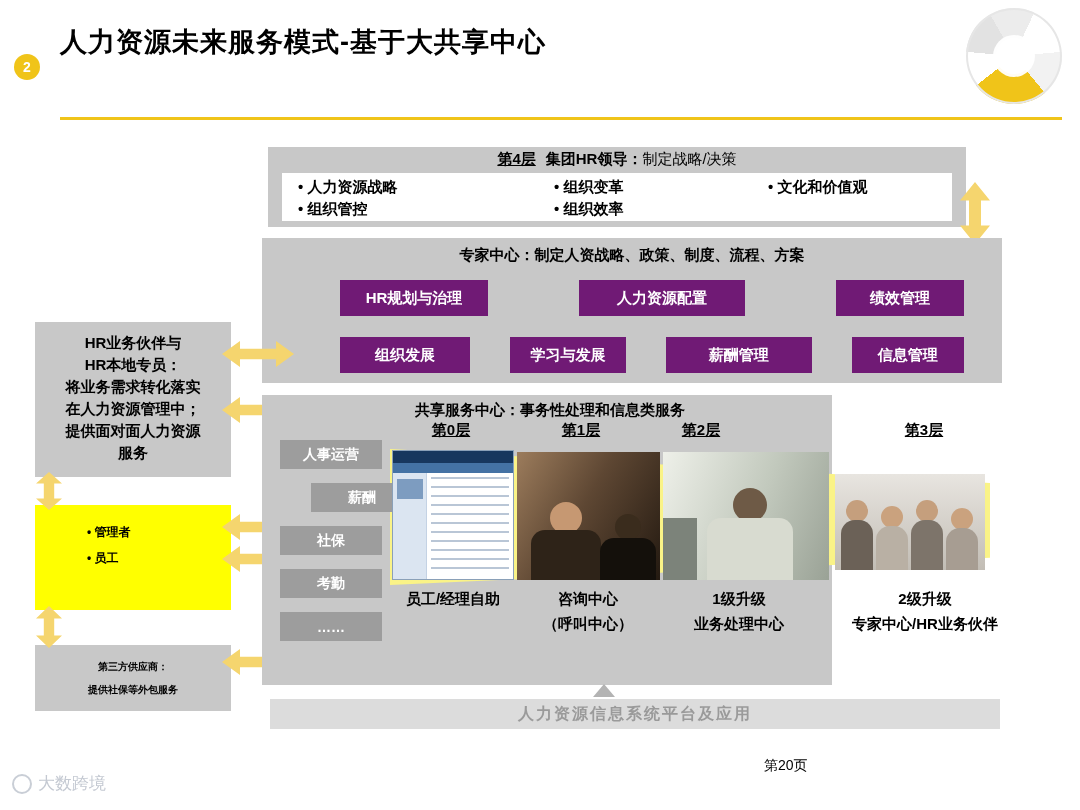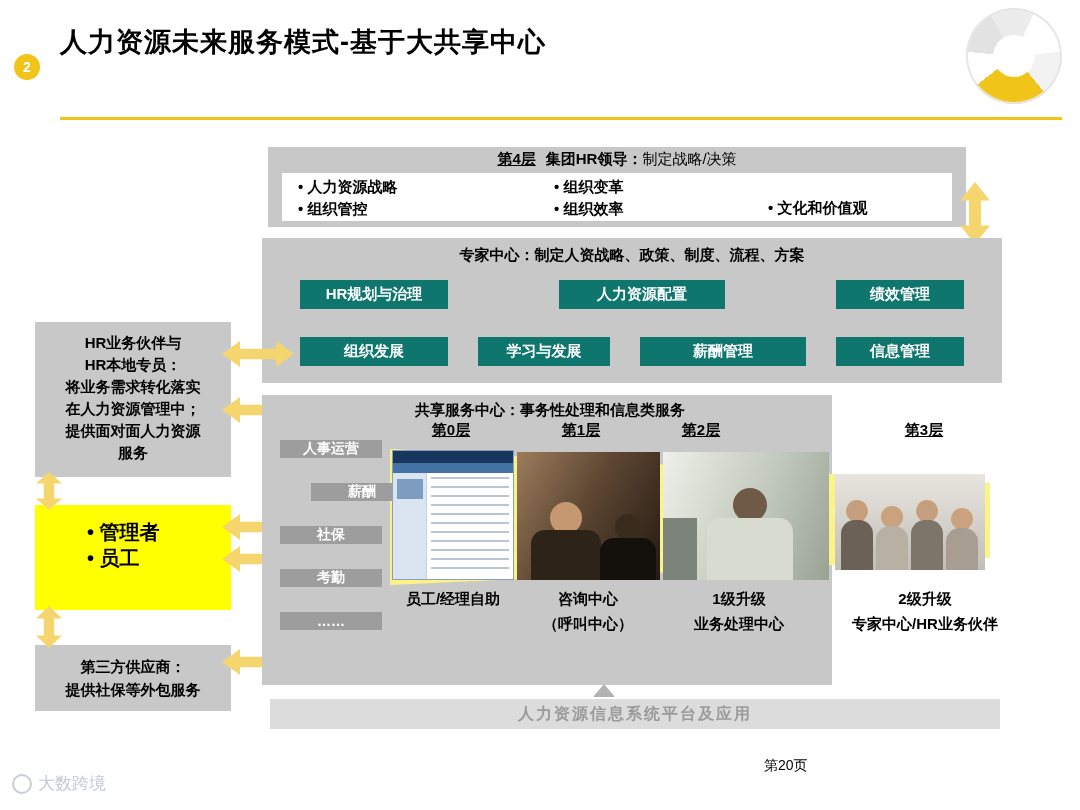--- a/index.html
+++ b/index.html
@@ -34,44 +34,44 @@
   .l4-panel { position:absolute; left:14px; top:26px; width:670px; height:48px; background:#fff; }
   .l4-col { position:absolute; top:3px; }
   .bullet { font-weight:bold; font-size:15px; line-height:22px; white-space:nowrap; }
   .bullet::before { content:"• "; }
 
   
   .exp-box { left:262px; top:238px; width:740px; height:145px; }
   .exp-header { position:absolute; left:0; right:0; top:8px; text-align:center;
     font-size:15px; font-weight:bold; }
   .btn-row { position:absolute; left:38px; right:38px; display:flex; justify-content:space-between; }
-  .gbtn { height:29px; background:#0f766e; color:#fff; font-weight:bold; font-size:15px;
-    display:flex; align-items:center; justify-content:center; white-space:nowrap; }
+  .gbtn { height:36px; background:#701a75; color:#fff; font-weight:bold; font-size:15px;
+    display:flex; align-items:center; justify-content:center; white-space:nowrap;margin-left:40px; }
 
   
   .hrbp-box  { left:35px; top:322px; width:196px; height:155px; text-align:center; padding-top:10px; }
   .hrbp-box .t { font-size:15px; font-weight:bold; line-height:22px; }
   .hrbp-body { width:146px; margin:0 auto; font-size:15px; font-weight:bold; line-height:22px; }
   .stake-box { left:35px; top:505px; width:196px; height:105px; background:#FFFF00; padding:14px 0 0 52px; }
-  .stake-box .bullet { font-size:20px; line-height:26px; }
+  .stake-box .bullet { font-size:12px; line-height:26px; }
   .vendor-box{ left:35px; top:645px; width:196px; height:66px; text-align:center; padding-top:10px; }
-  .vendor-box div { font-size:15px; font-weight:bold; line-height:23px; }
+  .vendor-box div { font-size:10px; font-weight:bold; line-height:23px; }
 
   
   .ha { position:absolute; width:72px; height:26px; background:#F5D56E;
     clip-path:polygon(0 50%,25% 0,25% 30%,75% 30%,75% 0,100% 50%,75% 100%,75% 70%,25% 70%,25% 100%); }
   .va { position:absolute; width:26px; height:40px; background:#F5D56E;
     clip-path:polygon(50% 0,100% 30%,70% 30%,70% 70%,100% 70%,50% 100%,0 70%,30% 70%,30% 30%,0 30%); }
 
   
   .ssc-bg { left:262px; top:395px; width:570px; height:290px; }
   .ssc-header { left:262px; top:401px; width:576px; text-align:center; font-size:15px; font-weight:bold; }
   .tier { position:absolute; top:421px; width:60px; text-align:center; font-size:15px;
     font-weight:bold; text-decoration:underline; }
-  .cbtn { position:absolute; left:280px; width:102px; height:18px; background:#9D9D9D; color:#fff;
+  .cbtn { position:absolute; left:280px; width:102px; height:29px; background:#9D9D9D; color:#fff;
     font-weight:bold; font-size:14px; display:flex; align-items:center; justify-content:center; }
   .funnel { left:390px; top:449px; width:600px; height:136px; background:#FAF387;
     clip-path:polygon(0 0,100% 25%,100% 80%,0 100%); }
   .tlabel { position:absolute; text-align:center; font-weight:bold; font-size:15px; line-height:25px; }
 
   
   .photo { position:absolute; overflow:hidden; }
   .portal { background:#fff; border:1px solid #8aa0b8; }
   .portal-top  { position:absolute; top:0; left:0; right:0; height:12px; background:#17375e; }
   .portal-nav  { position:absolute; top:12px; left:0; right:0; height:10px; background:#4472a4; }
@@ -113,21 +113,21 @@
   </div>
   <div class="l4-panel">
     <div class="l4-col" style="left:16px;">
       <div class="bullet">人力资源战略</div>
       <div class="bullet">组织管控</div>
     </div>
     <div class="l4-col" style="left:272px;">
       <div class="bullet">组织变革</div>
       <div class="bullet">组织效率</div>
     </div>
-    <div class="l4-col" style="left:486px;margin-top:21px;">
+    <div class="l4-col" style="left:486px;">
       <div class="bullet">文化和价值观</div>
     </div>
   </div>
 </div>
 
 <div class="va" style="left:960px; top:182px; width:30px; height:62px;"></div>
 
 <div class="abs gray-box exp-box">
   <div class="exp-header">专家中心：制定人资战略、政策、制度、流程、方案</div>
   <div class="btn-row" style="top:42px;">

